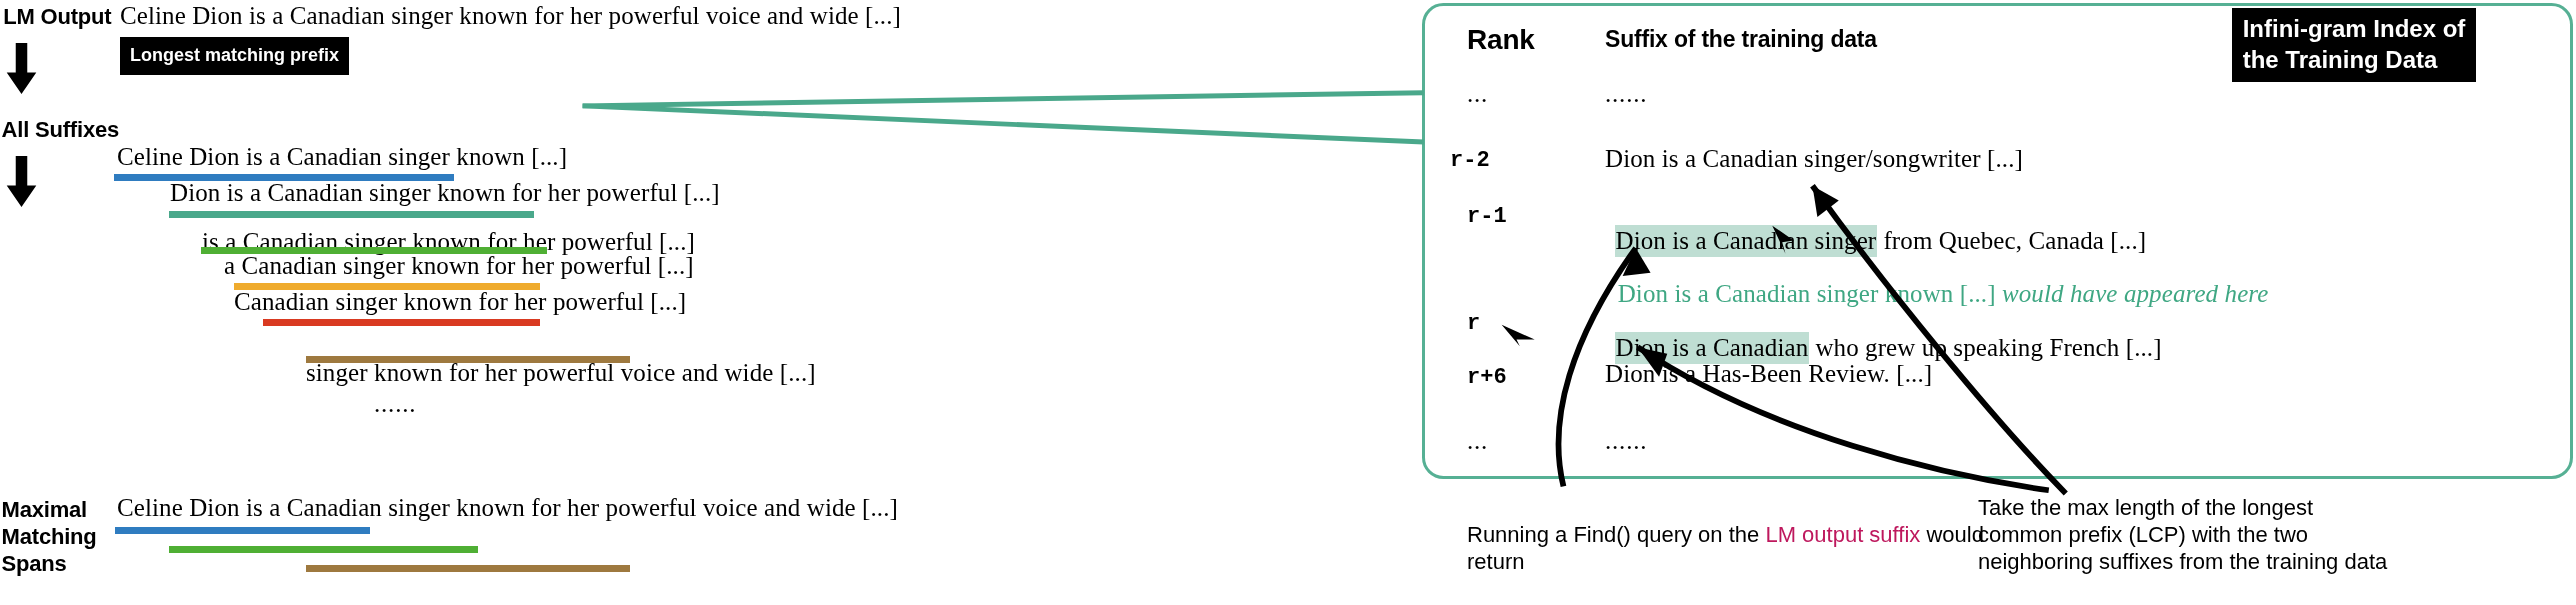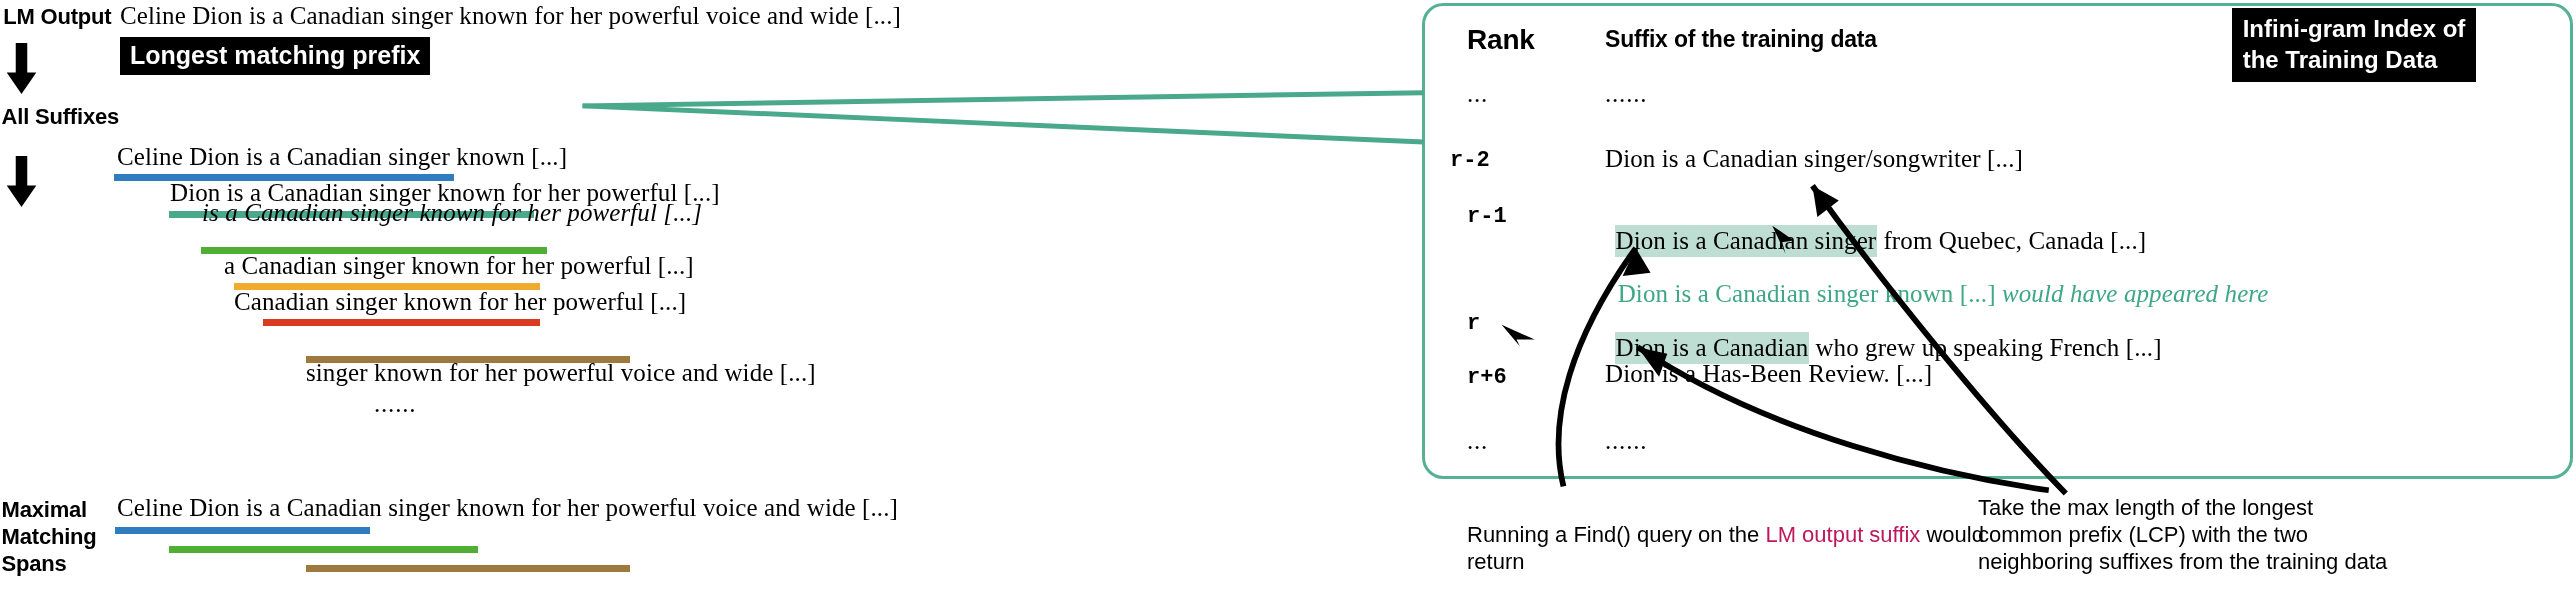--- a/index.html
+++ b/index.html
@@ -15,21 +15,21 @@
   
   .serif{font-family:"Liberation Serif", serif;font-size:25px;
          line-height:28px;color:#000;white-space:pre;letter-spacing:0.1px;}
 
   
   .mono{font-family:"Liberation Mono", monospace;font-weight:bold;
         font-size:22px;line-height:25px;color:#000;white-space:pre;}
 
   
   .tag{background:#000;color:#fff;font-family:"Liberation Sans", sans-serif;
-       font-weight:bold;font-size:25px;line-height:28px;padding:4.1px 10px 5.8px 10px;
+       font-weight:bold;font-size:18px;line-height:28px;padding:4.1px 10px 5.8px 10px;
        white-space:pre;}
   .tag.multi{font-size:24px;line-height:30px;padding:5px 10.7px 6.6px 10.7px;}
 
   
   .bar{height:7.4px;border-radius:0;}
 
   
   .arrow{width:33px;height:51px;}
 
   
@@ -56,35 +56,35 @@
 <div class="abs serif" style="left:120px;top:1.6px;">Celine Dion is a Canadian singer known for her powerful voice and wide [...]</div>
 
 <div class="abs tag" style="left:120px;top:37px;">Longest matching prefix</div>
 
 <div class="abs" style="left:5px;top:43px;">
   <svg class="arrow" viewBox="0 0 40 62">
       <path d="M13 0 h14 v36 h11 L20 62 L2 36 h11 Z" fill="#000"></path>
     </svg>
 </div>
 
-<div class="abs col-label" style="left:1.6px;top:103px;">All Suffixes</div>
+<div class="abs col-label" style="left:1.6px;top:116px;">All Suffixes</div>
 
 <div class="abs" style="left:5px;top:156px;">
   <svg class="arrow" viewBox="0 0 40 62">
       <path d="M13 0 h14 v36 h11 L20 62 L2 36 h11 Z" fill="#000"></path>
     </svg>
 </div>
 
 <div class="abs serif" style="left:117px;top:143px;">Celine Dion is a Canadian singer known [...]</div>
 <div class="abs bar" style="left:114px;top:174px;width:340px;background:#2f7cc0;"></div>
 
 <div class="abs serif" style="left:170px;top:179px;">Dion is a Canadian singer known for her powerful [...]</div>
 <div class="abs bar" style="left:169px;top:211px;width:365px;background:#4aa88b;"></div>
 
-<div class="abs serif" style="left:202px;top:199px;font-style:italic;">is a Canadian singer known for her powerful [...]</div>
+<div class="abs serif" style="left:202px;top:228px;">is a Canadian singer known for her powerful [...]</div>
 <div class="abs bar" style="left:201px;top:247px;width:346px;background:#4faf34;"></div>
 
 <div class="abs serif" style="left:224px;top:252px;">a Canadian singer known for her powerful [...]</div>
 <div class="abs bar" style="left:234px;top:283px;width:306px;background:#efab2e;"></div>
 
 <div class="abs serif" style="left:234px;top:288px;">Canadian singer known for her powerful [...]</div>
 <div class="abs bar" style="left:263px;top:319px;width:277px;background:#d93a21;"></div>
 
 <div class="abs serif" style="left:306px;top:324px;margin-top:35px;">singer known for her powerful voice and wide [...]</div>
 <div class="abs bar" style="left:306px;top:356px;width:324px;background:#9e793f;"></div>

